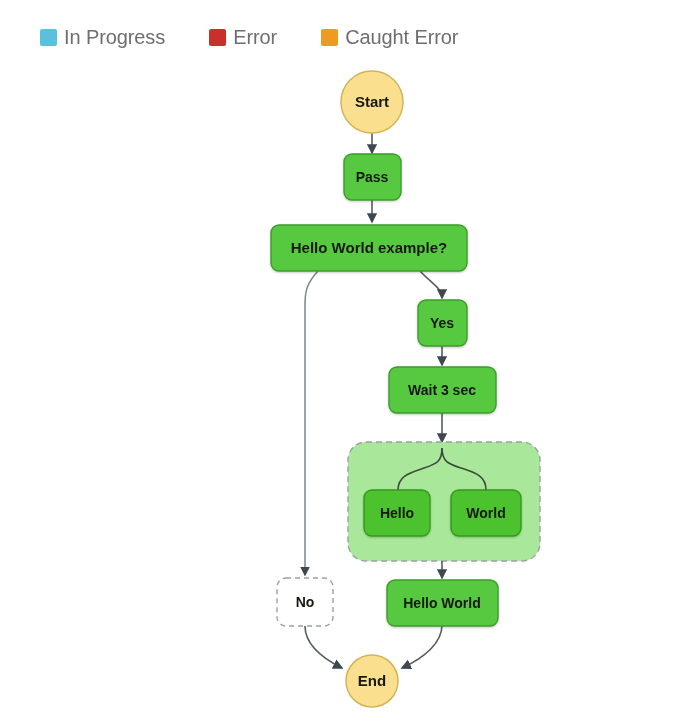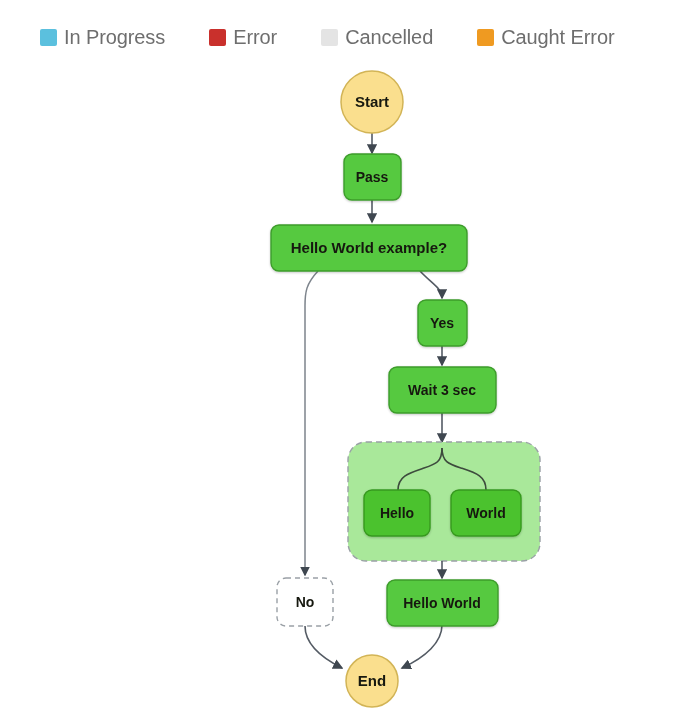--- a/index.html
+++ b/index.html
@@ -104,24 +104,20 @@
       <span class="legend-swatch" style="background-color: rgb(91, 192, 222);"></span>
       <span class="legend-label">In Progress</span>
     </div>
 
 
     <div class="legend-item">
       <span class="legend-swatch" style="background-color: rgb(201, 48, 44);"></span>
       <span class="legend-label">Error</span>
     </div>
 
-    <div class="legend-item">
-      <span class="legend-swatch" style="background-color: rgb(228, 228, 228);"></span>
-      <span class="legend-label">Cancelled</span>
-    </div>
 
     <div class="legend-item">
       <span class="legend-swatch" style="background-color: rgb(239, 154, 33);"></span>
       <span class="legend-label">Caught Error</span>
     </div>
 
   </div>
 
   <div class="graph">
     <svg width="700" height="666" viewBox="0 0 700 666" xmlns="http://www.w3.org/2000/svg">

